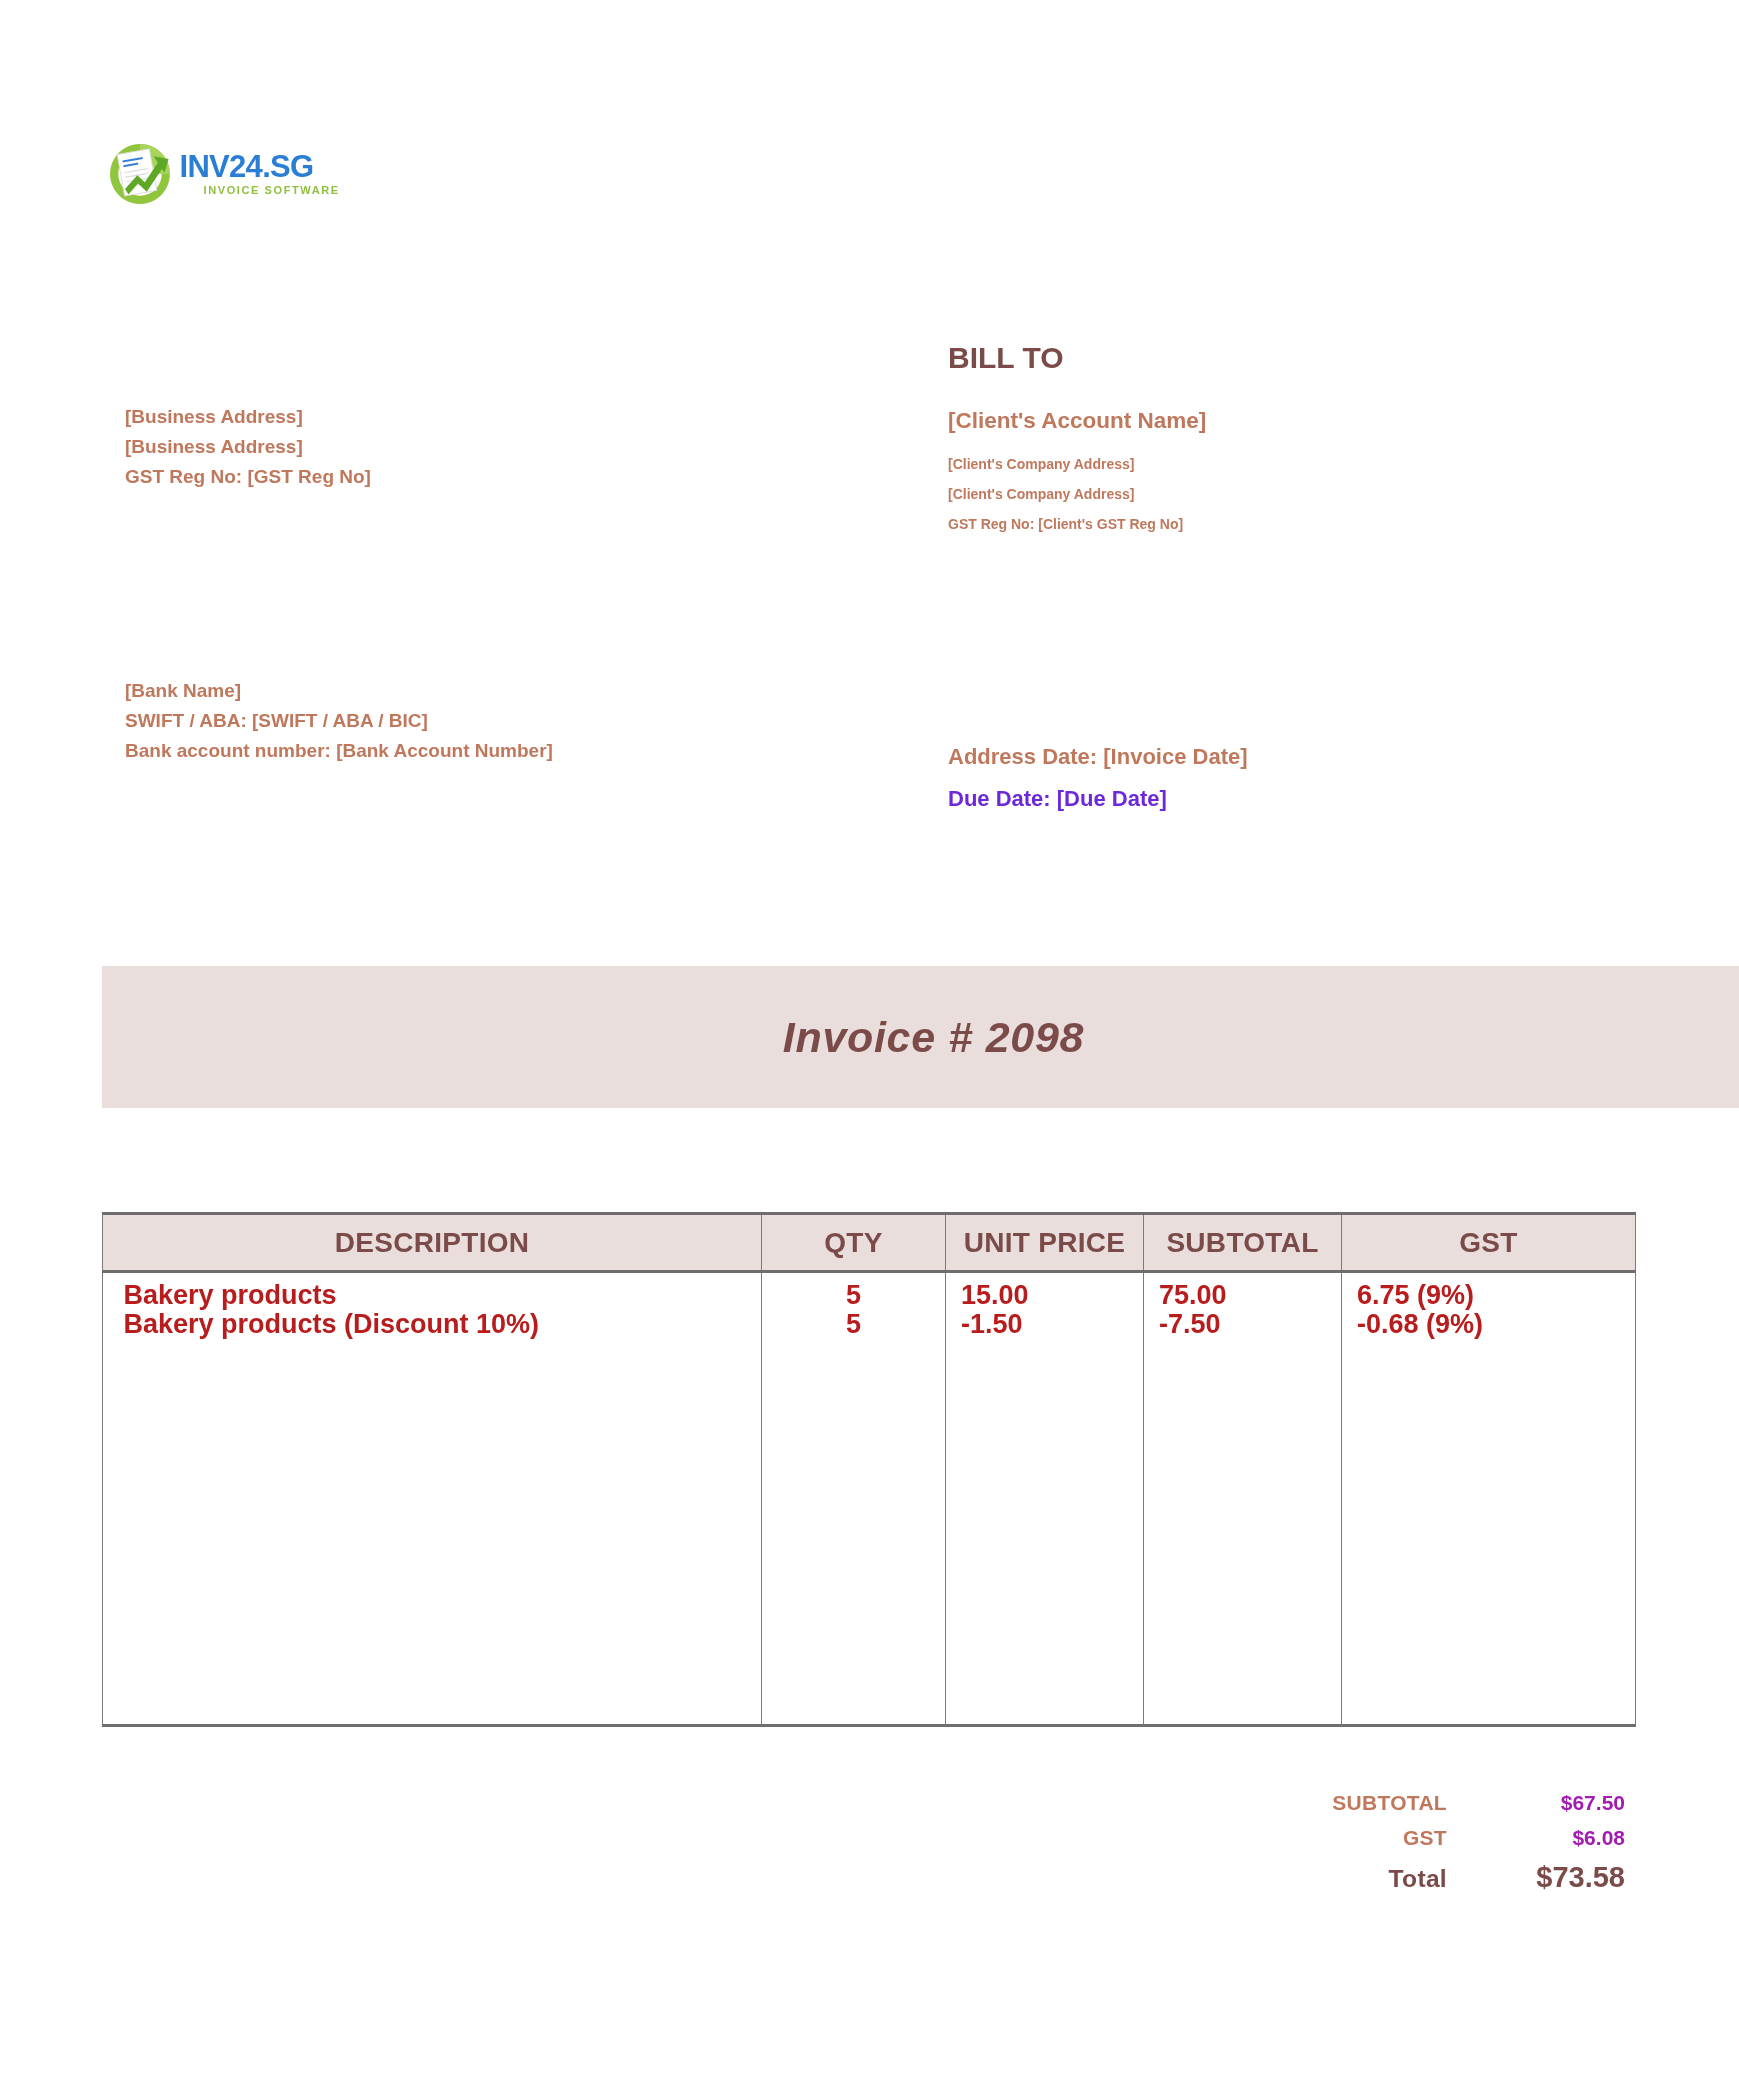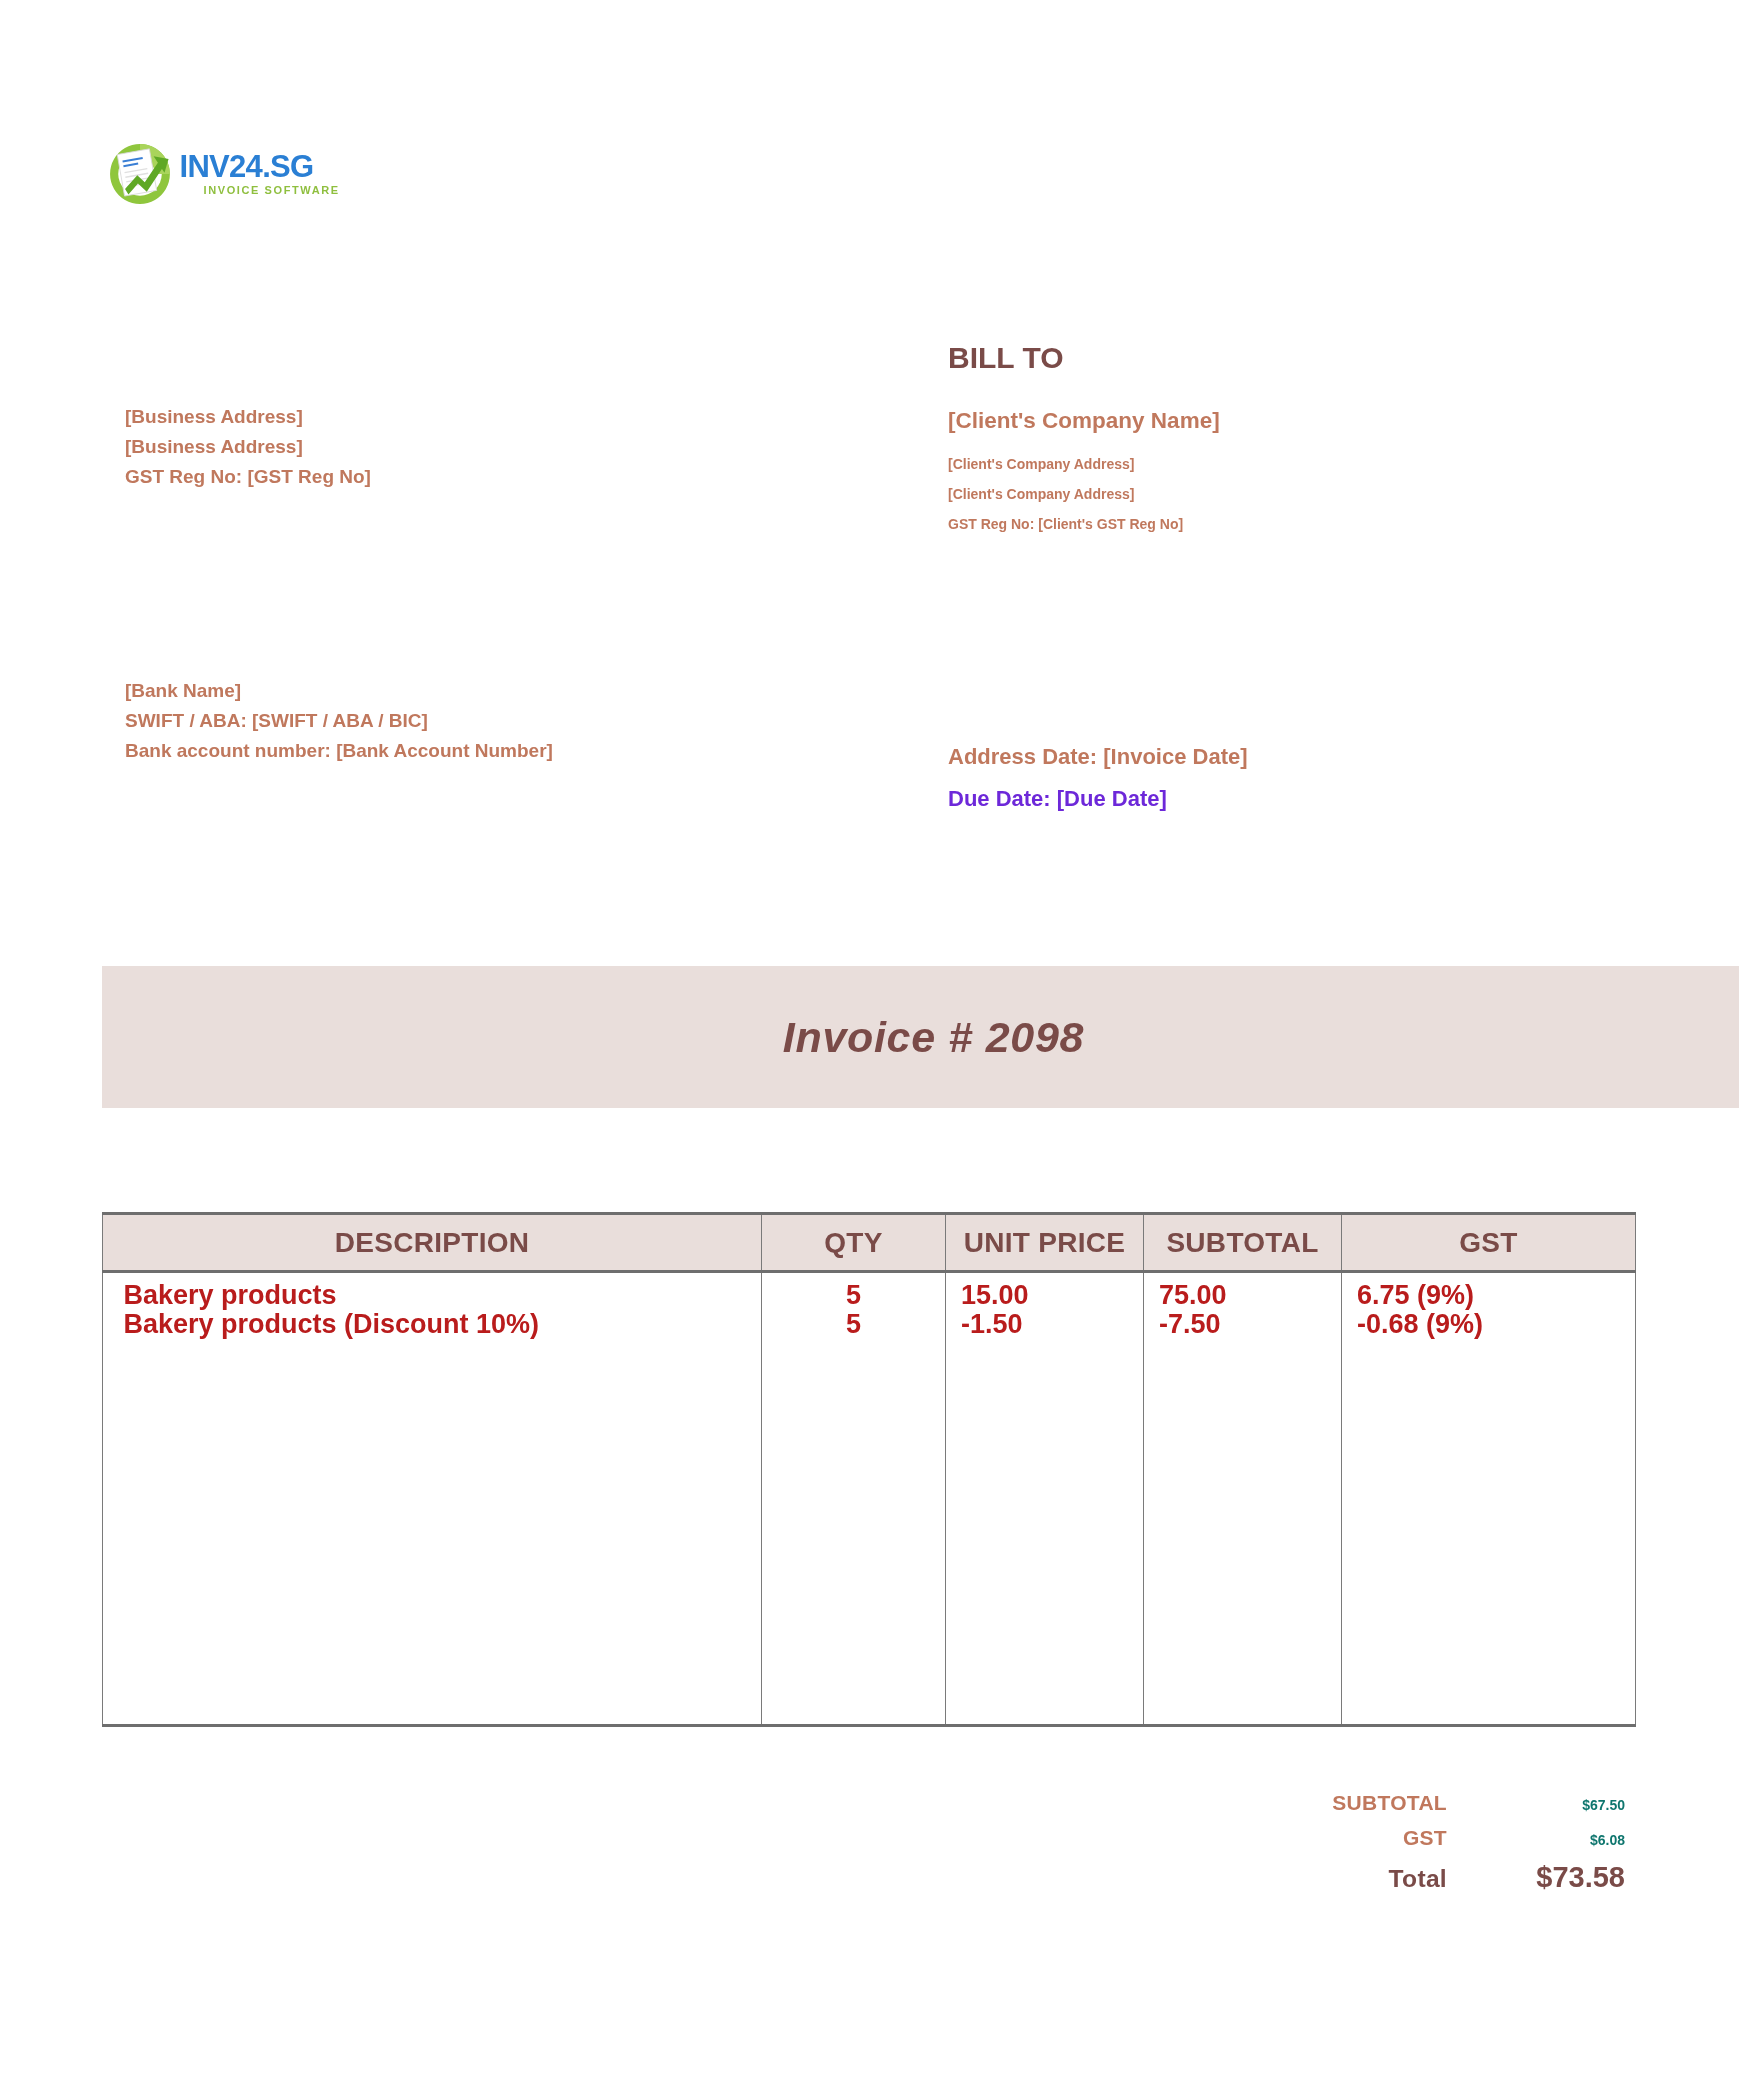--- a/index.html
+++ b/index.html
@@ -212,23 +212,23 @@
     width: 225px;
     text-align: right;
     font-size: 21px;
     font-weight: bold;
     color: #c0785d;
     letter-spacing: 0.3px;
   }
   .totals-value {
     width: 178px;
     text-align: right;
-    font-size: 14px;
-    font-weight: bold;
-    color: #0f766e;
+    font-size: 21px;
+    font-weight: bold;
+    color: #a21caf;
   }
   .totals-row.grand .totals-label {
     font-size: 24.6px;
     color: #7a4b48;
   }
   .totals-row.grand .totals-value {
     font-size: 29px;
     color: #7a4b48;
   }
 </style>
@@ -268,21 +268,21 @@
     <div>GST Reg No: [GST Reg No]</div>
   </div>
 
   <div class="bank-lines">
     <div>[Bank Name]</div>
     <div>SWIFT / ABA: [SWIFT / ABA / BIC]</div>
     <div>Bank account number: [Bank Account Number]</div>
   </div>
 
   <div class="billto-title">BILL TO</div>
-  <div class="client-name">[Client's Company Name]</div>
+  <div class="client-name">[Client's Account Name]</div>
   <div class="client-lines">
     <div>[Client's Company Address]</div>
     <div>[Client's Company Address]</div>
     <div>GST Reg No: [Client's GST Reg No]</div>
   </div>
 
   <div class="date-lines">
     <div>Address Date: [Invoice Date]</div>
     <div class="due">Due Date: [Due Date]</div>
   </div>

